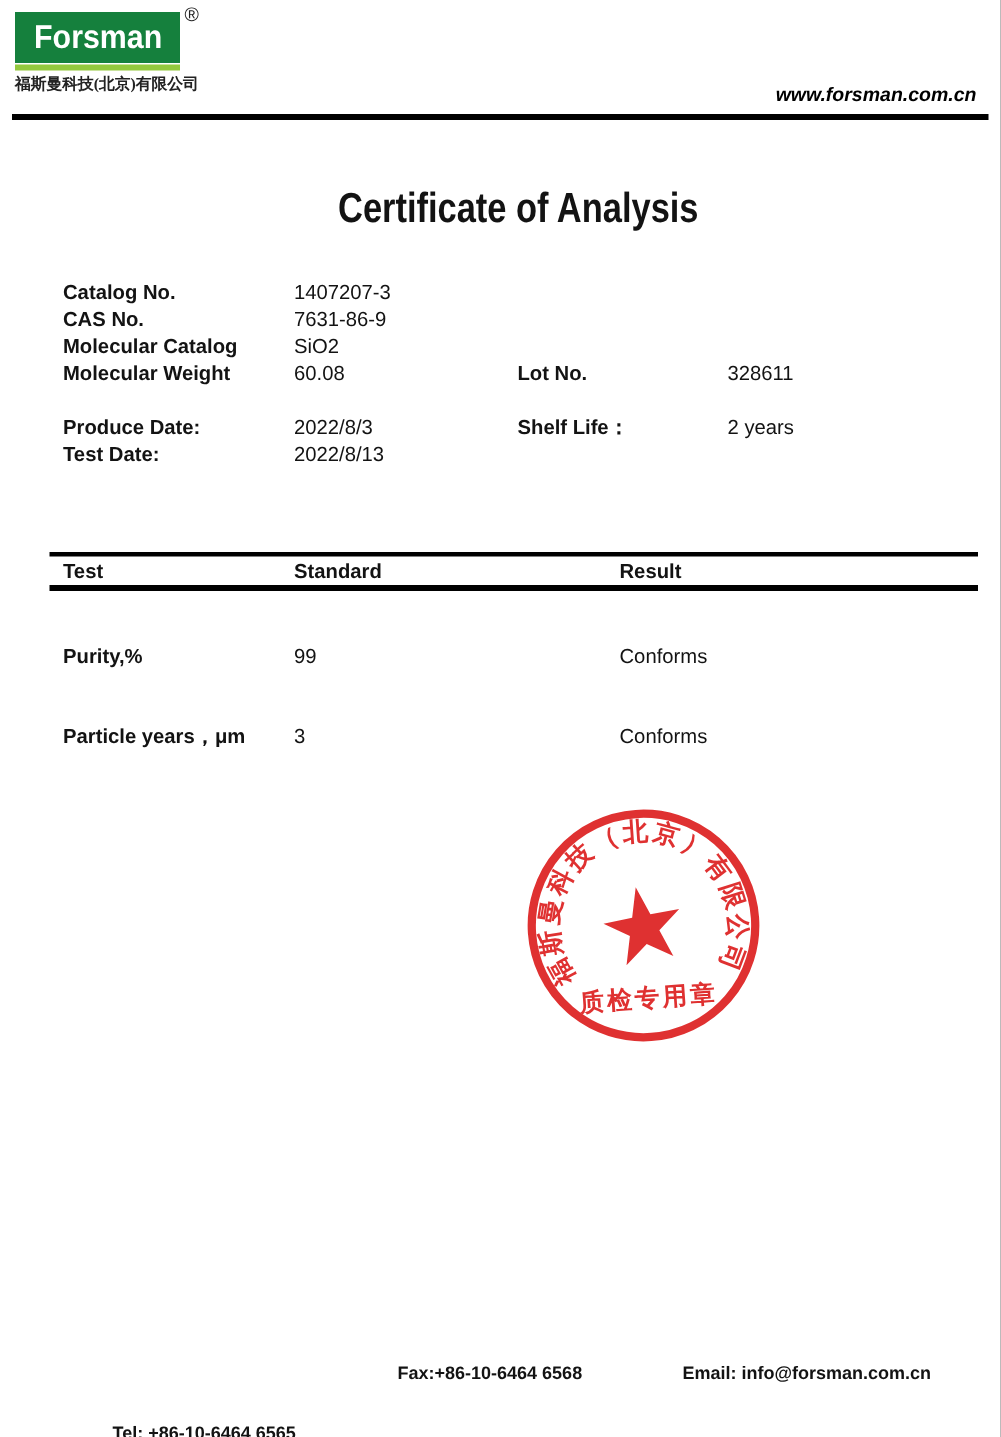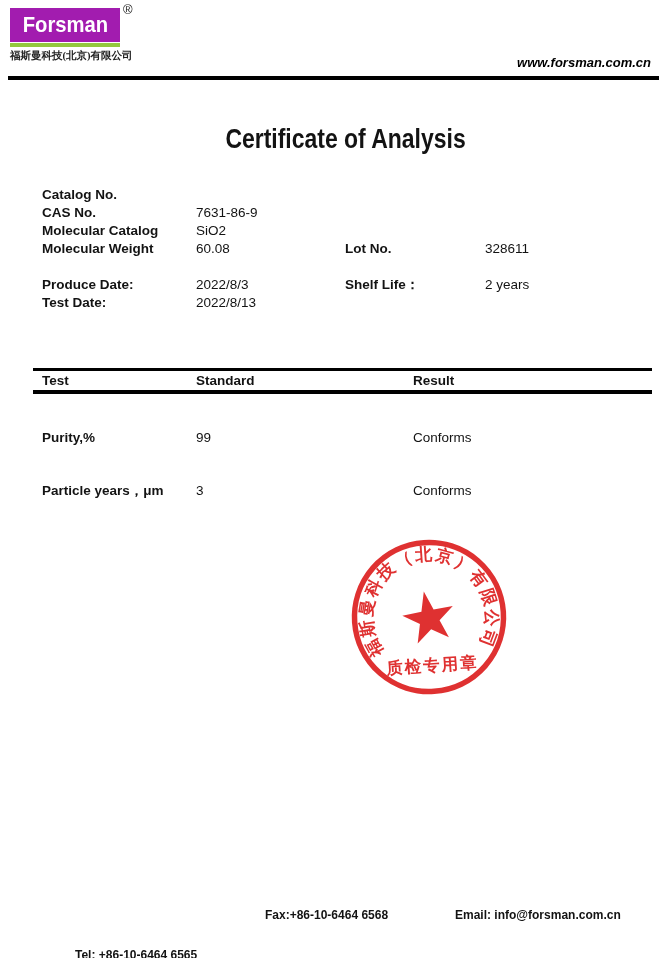--- a/index.html
+++ b/index.html
@@ -70,37 +70,38 @@
   .f-tel{position:absolute;left:75px;margin-top:40px;}
   .f-fax{position:absolute;left:265px;}
   .f-email{position:absolute;left:455px;}
 </style>
 </head>
 <body>
 
 <div class="page">
 
   <div class="logo-block">
-    <div class="logo-box" style="background:#a21caf;">
+    <div class="logo-box" style="background:#15803d;">
       <span>Forsman</span>
     </div>
     <div class="reg-mark">®</div>
     <div class="logo-green" style="background:#93c83d;"></div>
     <div class="logo-cn">福斯曼科技(北京)有限公司</div>
   </div>
   <div class="website">www.forsman.com.cn</div>
   <div class="top-rule"></div>
 
   <div class="title">
     <span>Certificate of Analysis</span>
   </div>
 
   <div class="details">
     <div class="drow">
       <div class="c1 lbl">Catalog No.</div>
+      <div class="c2">1407207-3</div>
     </div>
     <div class="drow">
       <div class="c1 lbl">CAS No.</div>
       <div class="c2">7631-86-9</div>
     </div>
     <div class="drow">
       <div class="c1 lbl">Molecular Catalog</div>
       <div class="c2">SiO2</div>
     </div>
     <div class="drow">

